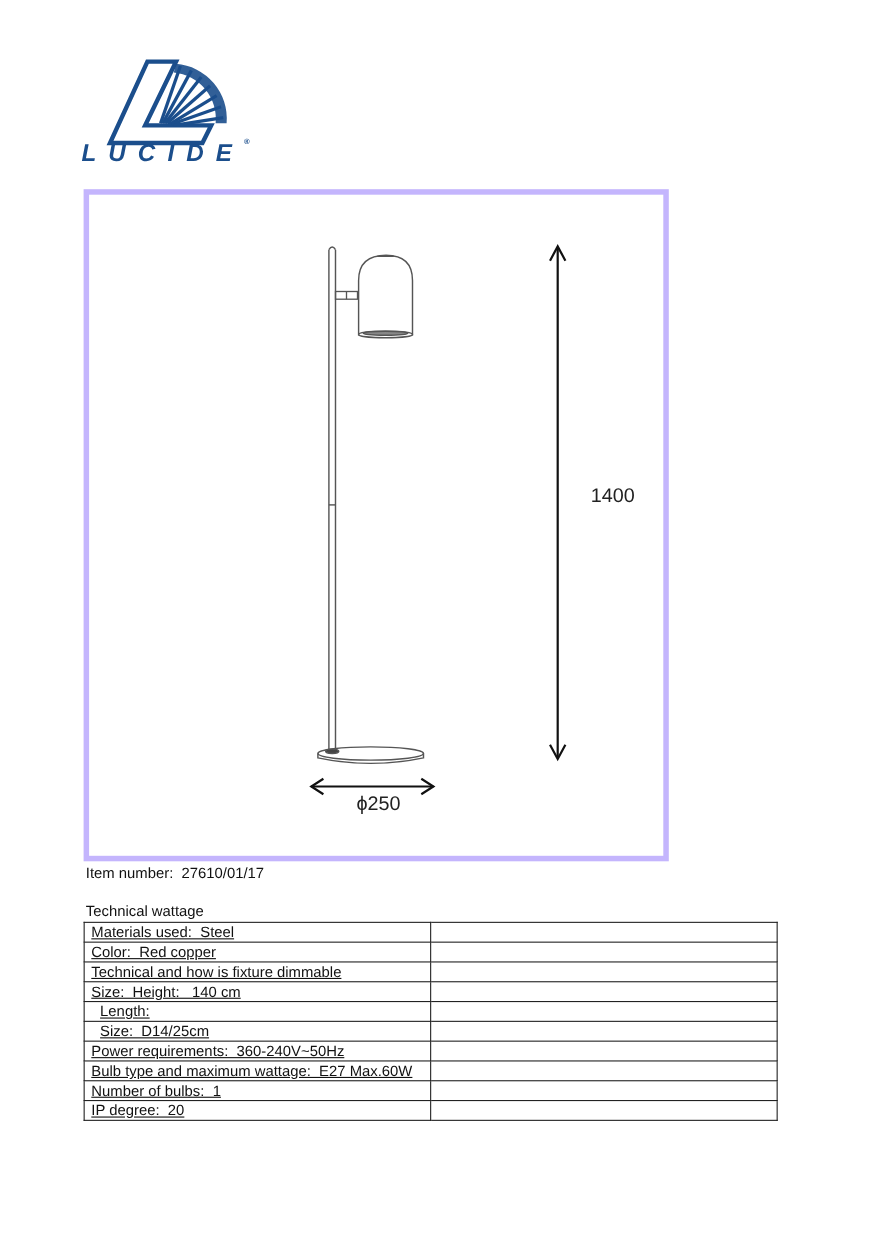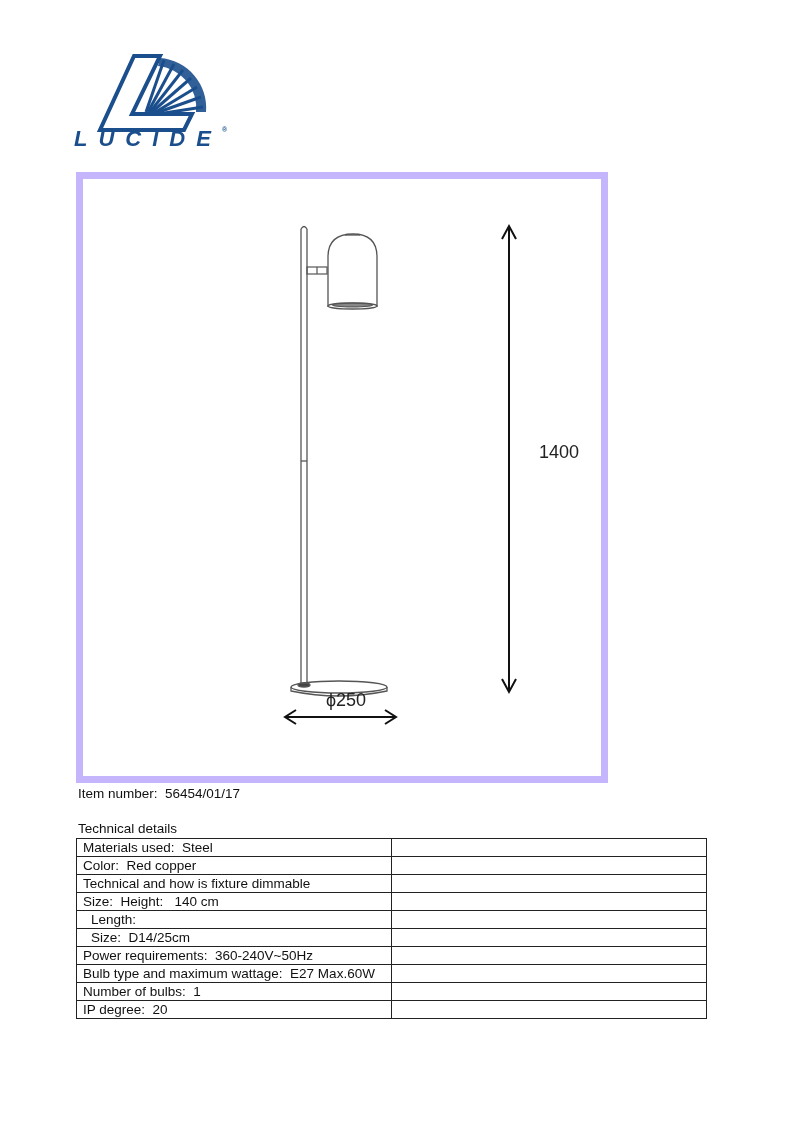--- a/index.html
+++ b/index.html
@@ -3,29 +3,29 @@
   <meta charset="utf-8">
   <style>
     html, body { margin: 0; padding: 0; background: #ffffff; }
     body { width: 802px; height: 1134px; position: relative; overflow: hidden;
            font-family: "Liberation Sans", sans-serif; color: #111; }
     .logo { position: absolute; left: 72px; top: 52px; width: 150px; height: 110px; }
     .logo-word { position: absolute; left: 74px; top: 126px; font-family: "Liberation Sans", sans-serif;
                  font-style: italic; font-weight: bold; font-size: 22px; letter-spacing: 11px; color: #1b4e8c; }
     .logo-reg { font-size: 7px; vertical-align: top; letter-spacing: 0; font-style: normal; }
     .frame { position: absolute; left: 76px; top: 172px; width: 532px; height: 611px;
-             border: 7px solid #c4b5fd; box-sizing: border-box; }
+             border: 5px solid #c4b5fd; box-sizing: border-box; }
     .drawing { position: absolute; left: 0; top: 0; width: 629px; height: 611px; }
     .dim-text { position: absolute; font-family: "Liberation Sans", sans-serif; font-size: 18px; color: #222; }
     .item-number { position: absolute; left: 78px; top: 786px; font-size: 13.5px; }
     .tech-title { position: absolute; left: 78px; top: 821px; font-size: 13.5px; }
     table.spec { position: absolute; left: 76px; top: 838px; width: 631px; border-collapse: collapse;
                  font-size: 13.5px; }
     table.spec td { border: 1.2px solid #222; height: 17px; padding: 0 0 0 6px; line-height: 17px;
-                    white-space: pre; }
+                    white-space: pre; text-decoration: underline; }
     table.spec td.val { width: 308px; }
     table.spec td.indent { padding-left: 14px; }
   </style>
 </head>
 <body>
 
 <svg class="logo" viewBox="0 0 150 110">
 
   <polygon points="62,4 88,4 60,62 120,62 112,78 28,78" fill="none" stroke="#1b4e8c" stroke-width="4"></polygon>
   <polygon points="70,10 82,10 52,70 112,70" fill="none" stroke="#1b4e8c" stroke-width="0"></polygon>
@@ -77,26 +77,26 @@
       <polyline points="419,500 426,513 433,500"></polyline>
     </g>
 
     <g stroke="#111" stroke-width="2" fill="none">
       <line x1="202" y1="538" x2="313" y2="538"></line>
       <polyline points="213,531 202,538 213,545"></polyline>
       <polyline points="302,531 313,538 302,545"></polyline>
     </g>
   </svg>
   <div class="dim-text" style="left:456px; top:263px;">1400</div>
-  <div class="dim-text" style="left:243px; top:511px;">ϕ250</div>
+  <div class="dim-text" style="left:243px; top:543px;">ϕ250</div>
 </div>
 
-<div class="item-number"><span>Item number:</span>&nbsp;&nbsp;<span>56454/01/17</span></div>
+<div class="item-number"><span>Item number:</span>&nbsp;&nbsp;<span>27610/01/17</span></div>
 
-<div class="tech-title">Technical details</div>
+<div class="tech-title">Technical wattage</div>
 
 <table class="spec">
   <tbody>
     <tr>
         <td>Materials used:  Steel</td>
         <td class="val"></td>
       </tr>
     <tr>
         <td>Color:  Red copper</td>
         <td class="val"></td>

